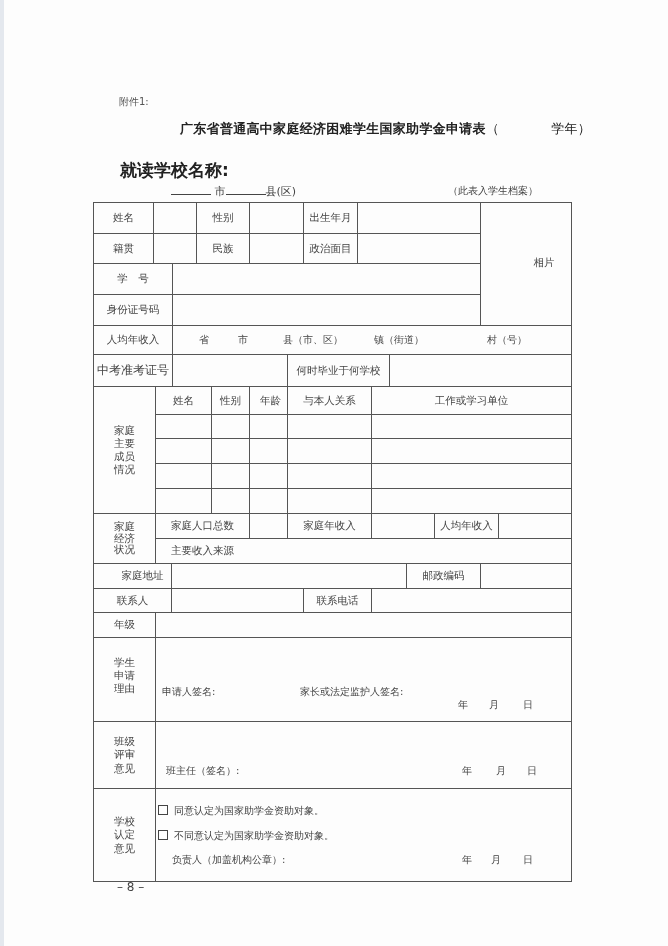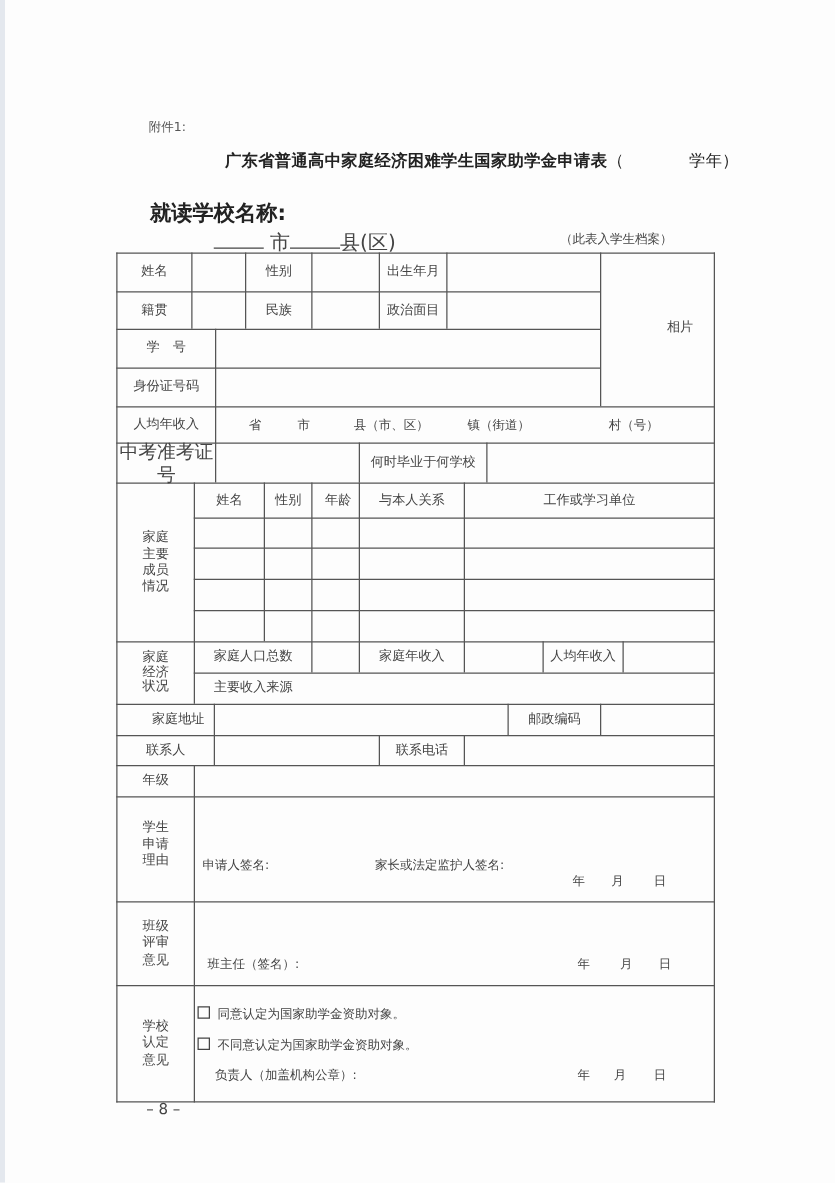--- a/index.html
+++ b/index.html
@@ -8,29 +8,29 @@
       background: #fdfdfd;
       font-family: "DejaVu Sans", "Liberation Sans", sans-serif;
       color: #3a3a3a;
     }
     .edge-left { position: absolute; left: 0; top: 0; width: 4px; height: 946px; background: #e4e8ee; }
     .abs { position: absolute; white-space: nowrap; margin-left: 24px; }
     .attach { left: 95px; top: 95px; font-size: 10px; color: #555; }
     .title { left: 156px; top: 120px; font-size: 13px; font-weight: bold; color: #222; letter-spacing: 0.3px; }
     .title .paren { font-weight: normal; }
     .school { left: 96px; top: 159px; font-size: 17px; font-weight: bold; color: #222; }
-    .region { left: 147px; top: 184px; font-size: 16px; color: #444; }
+    .region { left: 147px; top: 184px; font-size: 11px; color: #444; }
     .region .blank { display: inline-block; border-bottom: 1px solid #444; width: 40px; height: 10px; vertical-align: baseline; }
     .archive { left: 424px; top: 184px; font-size: 10px; color: #444; }
     .pageno { left: 93px; top: 880px; font-size: 12px; color: #444; }
 
     .hl { position: absolute; height: 1px; background: #555; }
     .vl { position: absolute; width: 1px; background: #555; }
     .lbl { position: absolute; display: flex; align-items: center; justify-content: center; font-size: 10.5px; color: #444; text-align: center; line-height: 1.25; }
-    .lbl.small { font-size: 15px; }
+    .lbl.small { font-size: 12px; }
     .txt { position: absolute; font-size: 10px; color: #444; white-space: nowrap; }
     .cb { display: inline-block; width: 8px; height: 8px; border: 1px solid #444; margin-right: 6px; vertical-align: -1px; }
     .cell { position: absolute; }
   </style>
 </head>
 <body>
 
 <div class="edge-left"></div>
 
 <div class="abs attach">附件1:</div>

